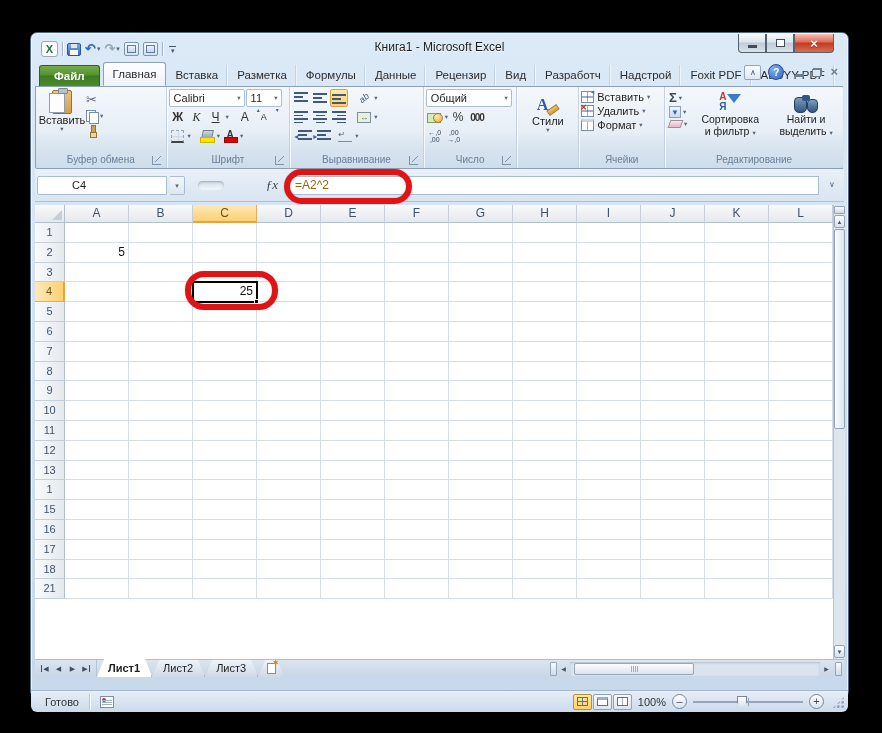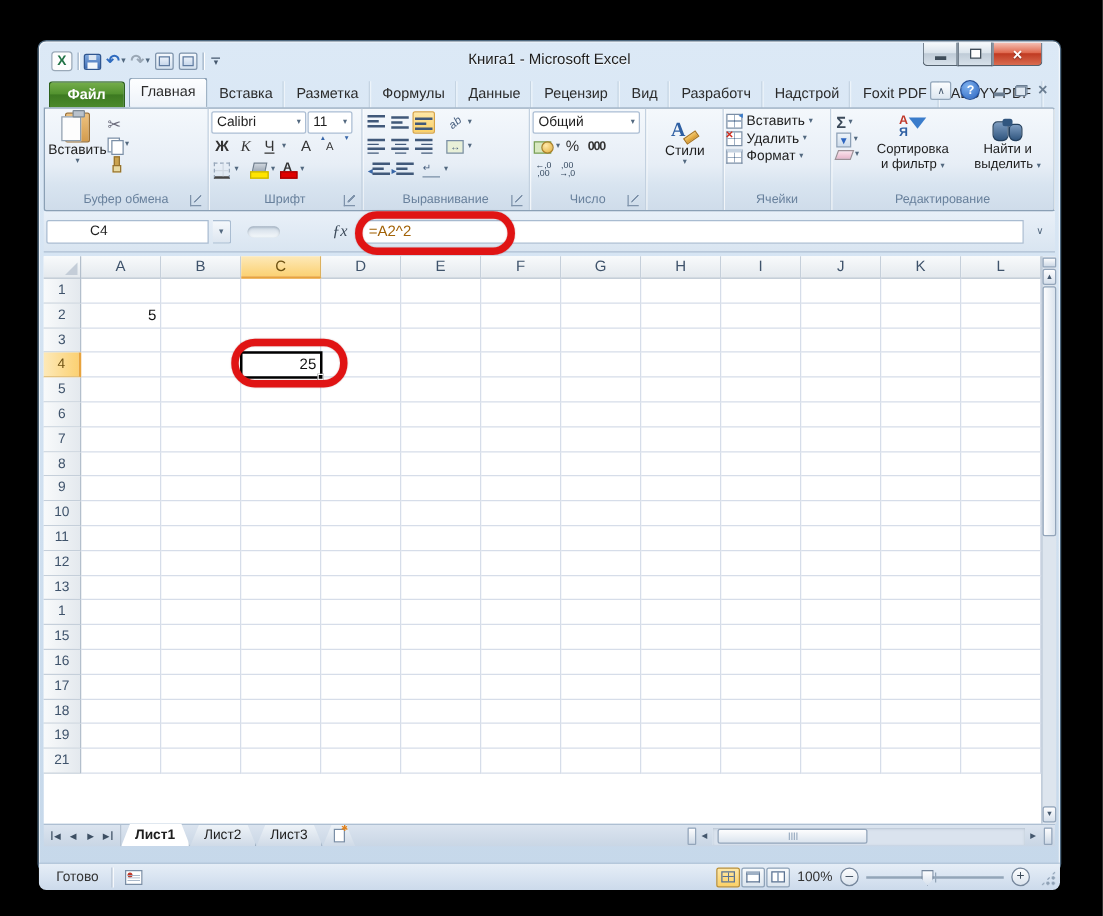--- a/index.html
+++ b/index.html
@@ -889,35 +889,20 @@
               <div class="cell"></div>
               <div class="cell"></div>
               <div class="cell"></div>
               <div class="cell"></div>
               <div class="cell"></div>
               <div class="cell"></div>
               <div class="cell"></div>
               <div class="cell"></div>
             </div>
             <div class="grid-row">
-              <div class="rowhead">19</div>
-              <div class="cell"></div>
-              <div class="cell"></div>
-              <div class="cell"></div>
-              <div class="cell"></div>
-              <div class="cell"></div>
-              <div class="cell"></div>
-              <div class="cell"></div>
-              <div class="cell"></div>
-              <div class="cell"></div>
-              <div class="cell"></div>
-              <div class="cell"></div>
-              <div class="cell"></div>
-            </div>
-            <div class="grid-row">
               <div class="rowhead">21</div>
               <div class="cell"></div>
               <div class="cell"></div>
               <div class="cell"></div>
               <div class="cell"></div>
               <div class="cell"></div>
               <div class="cell"></div>
               <div class="cell"></div>
               <div class="cell"></div>
               <div class="cell"></div>

